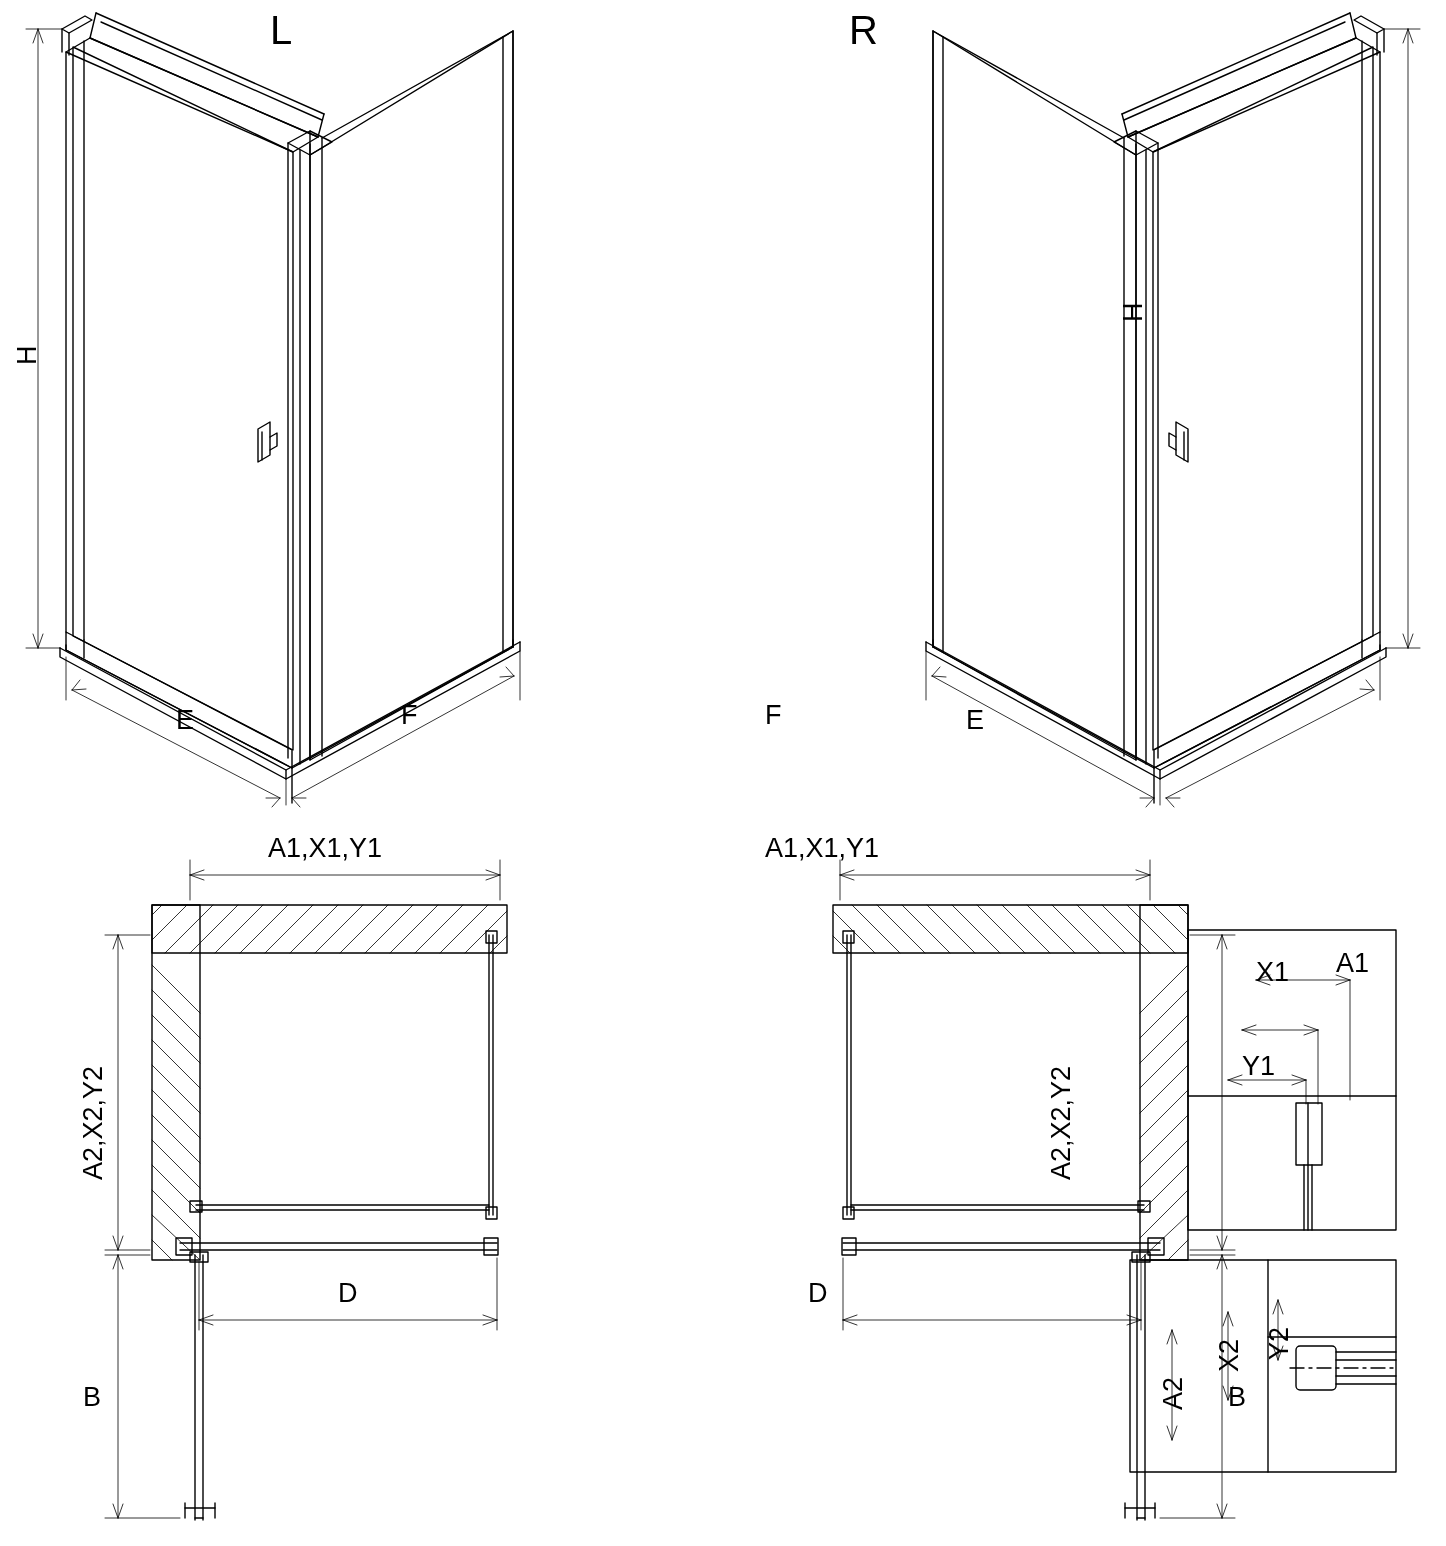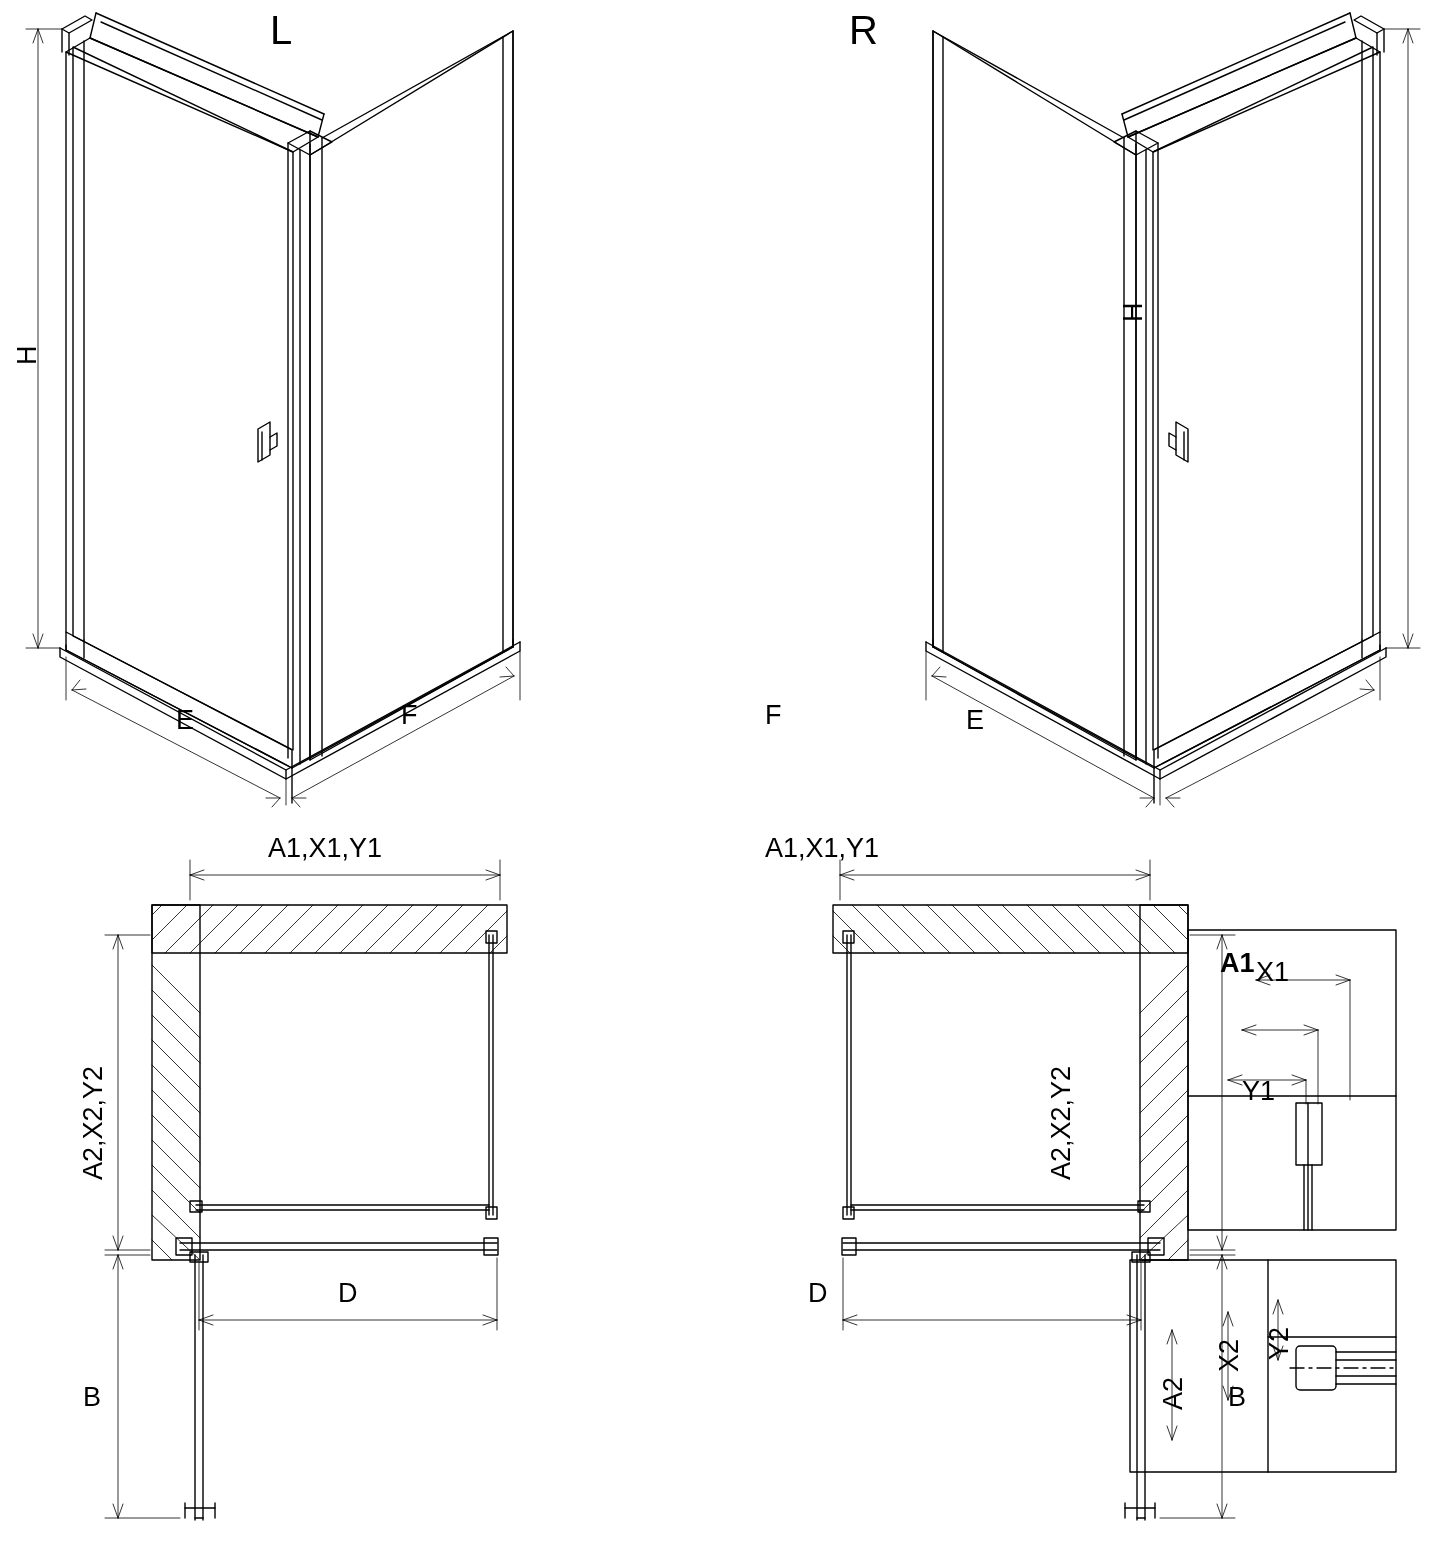--- a/index.html
+++ b/index.html
@@ -369,21 +369,21 @@
   <div class="lbl mid" style="left:268px;top:833px;">A1,X1,Y1</div>
   <div class="lbl mid rot90" style="left:78px;top:1180px;">A2,X2,Y2</div>
   <div class="lbl mid" style="left:338px;top:1278px;">D</div>
   <div class="lbl mid" style="left:83px;top:1382px;">B</div>
 
   <div class="lbl mid" style="left:765px;top:833px;">A1,X1,Y1</div>
   <div class="lbl mid rot90" style="left:1046px;top:1180px;">A2,X2,Y2</div>
   <div class="lbl mid" style="left:808px;top:1278px;">D</div>
   <div class="lbl mid" style="left:1228px;top:1382px;">B</div>
 
-  <div class="lbl mid" style="left:1220px;top:948px;font-weight:bold;">A1</div>
+  <div class="lbl mid" style="left:1336px;top:948px;">A1</div>
   <div class="lbl mid" style="left:1256px;top:957px;">X1</div>
-  <div class="lbl mid" style="left:1242px;top:1076px;">Y1</div>
+  <div class="lbl mid" style="left:1242px;top:1051px;">Y1</div>
 
   <div class="lbl mid rot90" style="left:1158px;top:1410px;">A2</div>
   <div class="lbl mid rot90" style="left:1214px;top:1372px;">X2</div>
   <div class="lbl mid rot90" style="left:1264px;top:1360px;">Y2</div>
 
 </div>
 
 </body></html>

